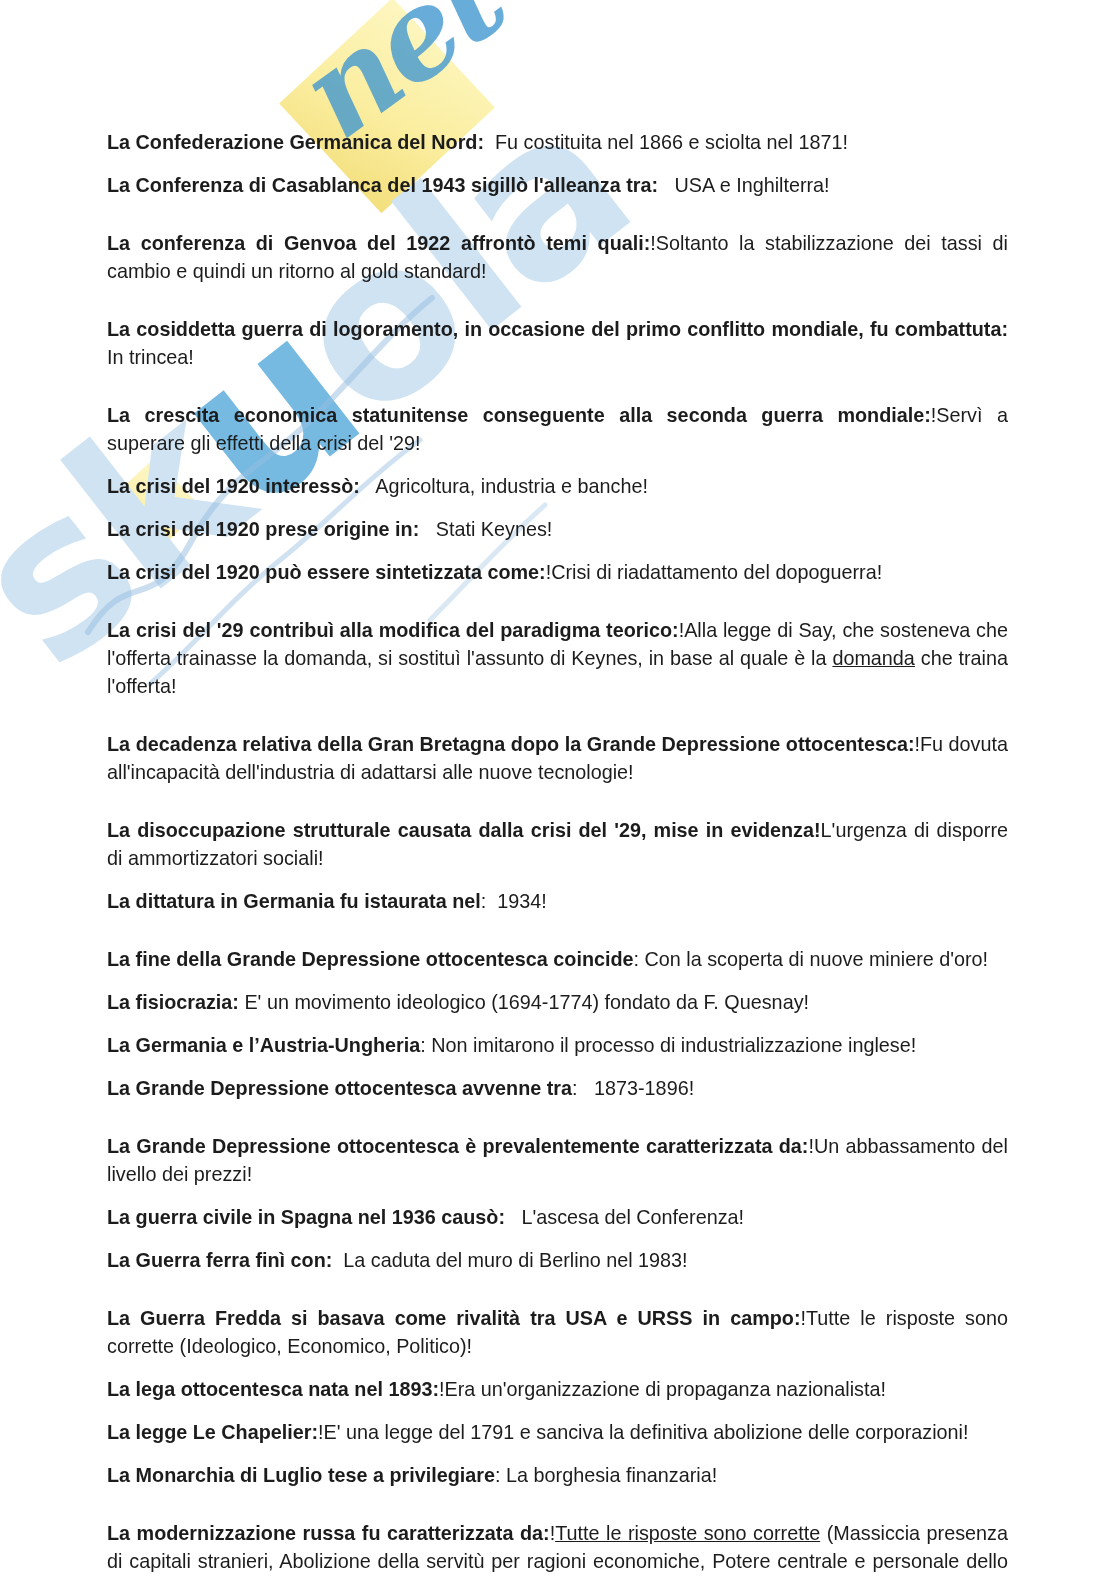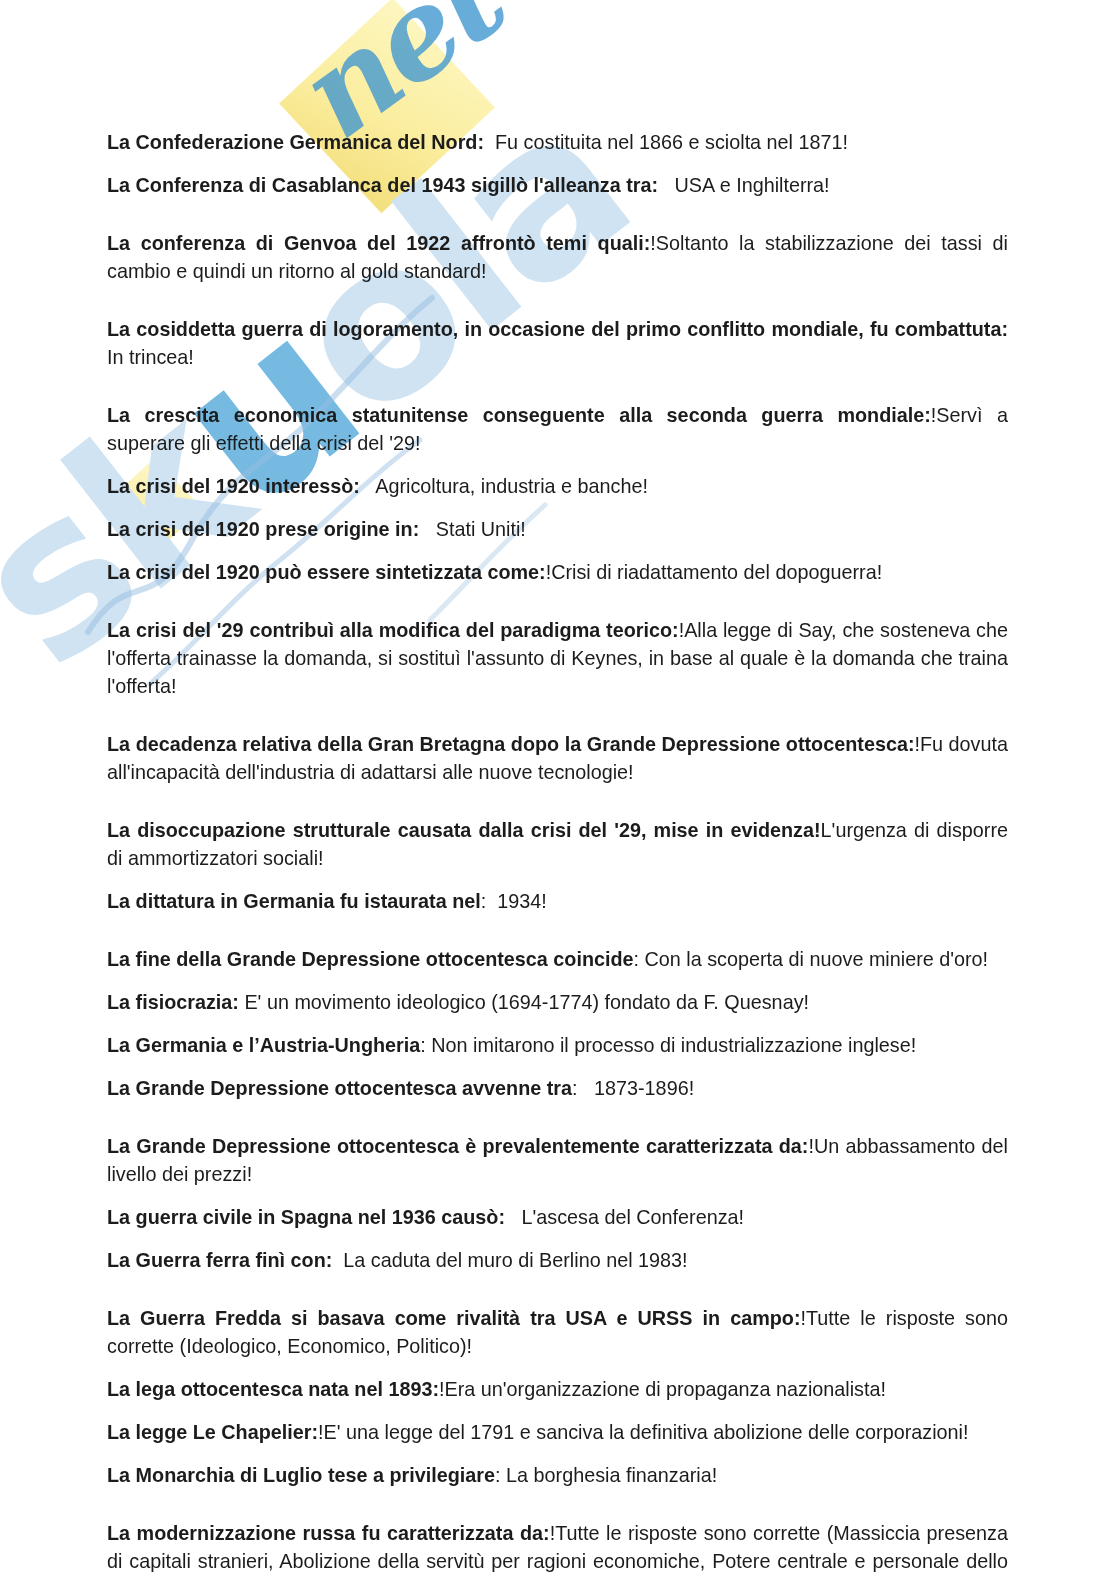--- a/index.html
+++ b/index.html
@@ -42,21 +42,21 @@
     padding:128px 108px 0 107px;
   }
   .qa{
     margin:0 0 15px 0;
     font-size:19.8px;line-height:28px;
     white-space:pre-wrap;
     text-align:left;
   }
   .qa.justify{text-align:justify;margin-top:30px;}
   .qa .b{font-weight:bold;}
-  .qa .u{}
+  .qa .u{text-decoration:underline;}
 </style>
 </head>
 <body>
 
 <div class="page">
 
   <div class="watermark">
     <div class="wm-note"></div>
     <div class="wm-note wm-note--small"></div>
     <div class="wm-big"><span>s</span><span>k</span><span>u</span><span>o</span><span>l</span><span>a</span></div>
@@ -68,21 +68,21 @@
     </svg>
   </div>
 
   <div class="content">
       <p class="qa"><span class="b">La Confederazione Germanica del Nord:</span><span>  Fu costituita nel 1866 e sciolta nel 1871!</span></p>
       <p class="qa"><span class="b">La Conferenza di Casablanca del 1943 sigillò l'alleanza tra:</span><span>   USA e Inghilterra!</span></p>
       <p class="qa justify"><span class="b">La conferenza di Genvoa del 1922 affrontò temi quali:</span><span>!Soltanto la stabilizzazione dei tassi di cambio e quindi un ritorno al gold standard!</span></p>
       <p class="qa justify"><span class="b">La cosiddetta guerra di logoramento, in occasione del primo conflitto mondiale, fu combattuta:</span><span> In trincea!</span></p>
       <p class="qa justify"><span class="b">La crescita economica statunitense conseguente alla seconda guerra mondiale:</span><span>!Servì a superare gli effetti della crisi del '29!</span></p>
       <p class="qa"><span class="b">La crisi del 1920 interessò:</span><span>   Agricoltura, industria e banche!</span></p>
-      <p class="qa"><span class="b">La crisi del 1920 prese origine in:</span><span>   Stati Uniti!</span></p>
+      <p class="qa"><span class="b">La crisi del 1920 prese origine in:</span><span>   Stati Keynes!</span></p>
       <p class="qa"><span class="b">La crisi del 1920 può essere sintetizzata come:</span><span>!Crisi di riadattamento del dopoguerra!</span></p>
       <p class="qa justify"><span class="b">La crisi del '29 contribuì alla modifica del paradigma teorico:</span><span>!Alla legge di Say, che sosteneva che l'offerta trainasse la domanda, si sostituì l'assunto di Keynes, in base al quale è la </span><span class="u">domanda</span><span> che traina l'offerta!</span></p>
       <p class="qa justify"><span class="b">La decadenza relativa della Gran Bretagna dopo la Grande Depressione ottocentesca:</span><span>!Fu dovuta all'incapacità dell'industria di adattarsi alle nuove tecnologie!</span></p>
       <p class="qa justify"><span class="b">La disoccupazione strutturale causata dalla crisi del '29, mise in evidenza!</span><span>L'urgenza di disporre di ammortizzatori sociali!</span></p>
       <p class="qa"><span class="b">La dittatura in Germania fu istaurata nel</span><span>:  1934!</span></p>
       <p class="qa justify"><span class="b">La fine della Grande Depressione ottocentesca coincide</span><span>: Con la scoperta di nuove miniere d'oro!</span></p>
       <p class="qa"><span class="b">La fisiocrazia:</span><span> E' un movimento ideologico (1694-1774) fondato da F. Quesnay!</span></p>
       <p class="qa"><span class="b">La Germania e l’Austria-Ungheria</span><span>: Non imitarono il processo di industrializzazione inglese!</span></p>
       <p class="qa"><span class="b">La Grande Depressione ottocentesca avvenne tra</span><span>:   1873-1896!</span></p>
       <p class="qa justify"><span class="b">La Grande Depressione ottocentesca è prevalentemente caratterizzata da:</span><span>!Un abbassamento del livello dei prezzi!</span></p>

